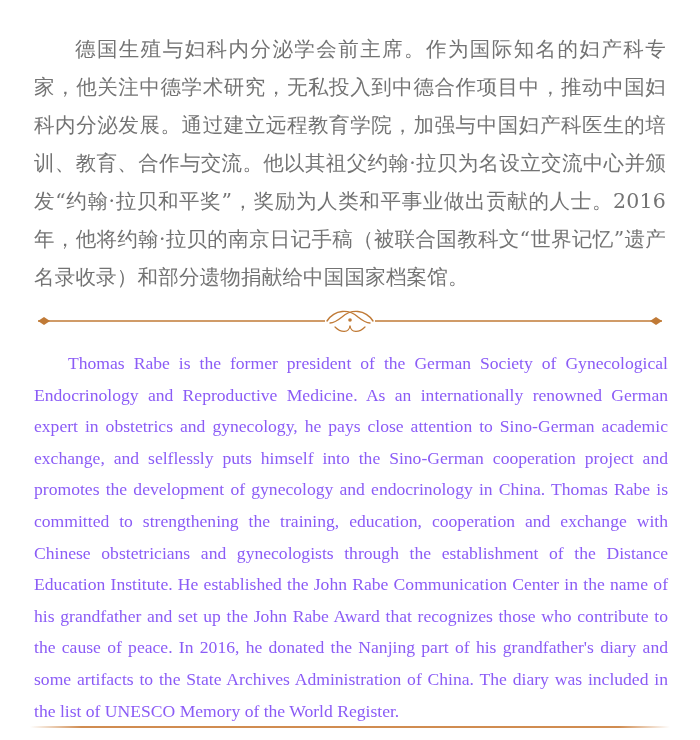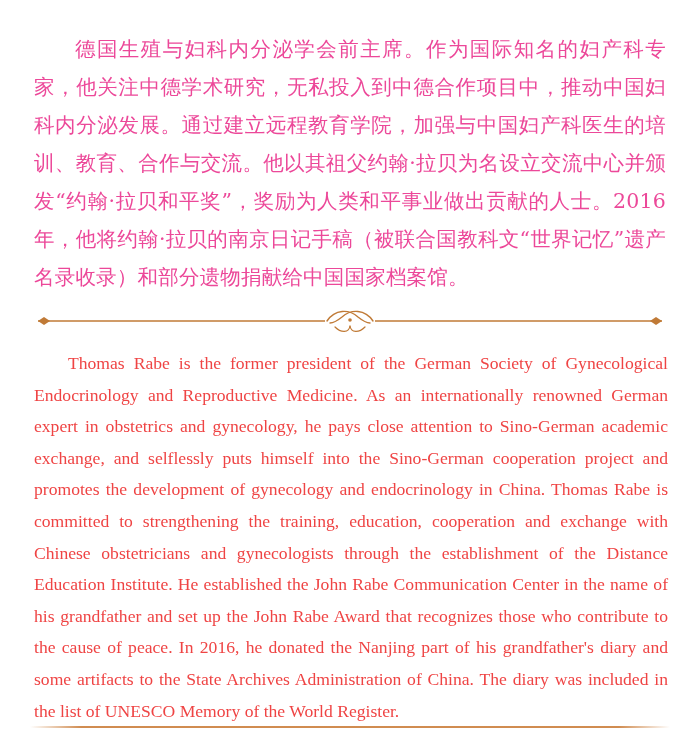--- a/index.html
+++ b/index.html
@@ -25,21 +25,21 @@
   .cn-block {
     position: absolute;
     left: 34px;
     top: 30px;
     width: 632px;
   }
   .cn-text {
     font-family: "DejaVu Serif", "Liberation Serif", serif;
     font-size: 20.5px;
     line-height: 38px;
-    color: #ec4899;
+    color: #737373;
     text-align: justify;
     text-justify: inter-ideograph;
     text-indent: 41px;
     letter-spacing: 0.2px;
     margin: 0;
   }
 
   
   .divider {
     position: absolute;
@@ -56,21 +56,21 @@
   .en-block {
     position: absolute;
     left: 34px;
     top: 348px;
     width: 634px;
   }
   .en-text {
     font-family: "Liberation Serif", serif;
     font-size: 17.6px;
     line-height: 31.6px;
-    color: #ef4444;
+    color: #8b5cf6;
     text-align: justify;
     text-indent: 34px;
     margin: 0;
     hyphens: none;
   }
 
   
   .bottom-rule {
     position: absolute;
     left: 30px;

